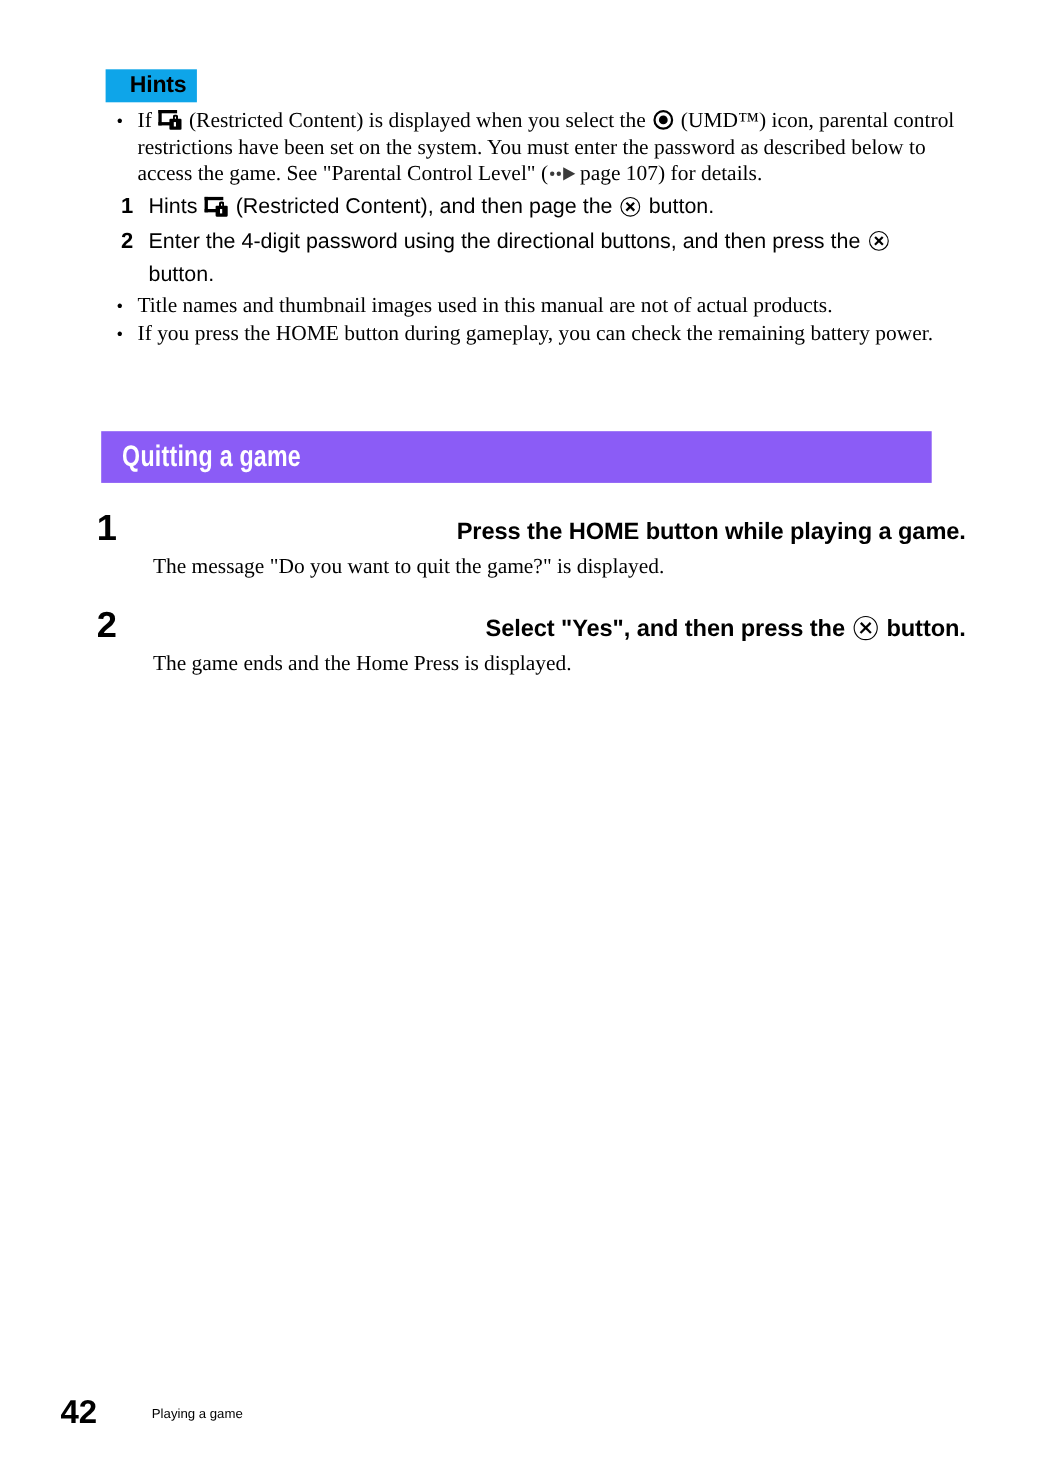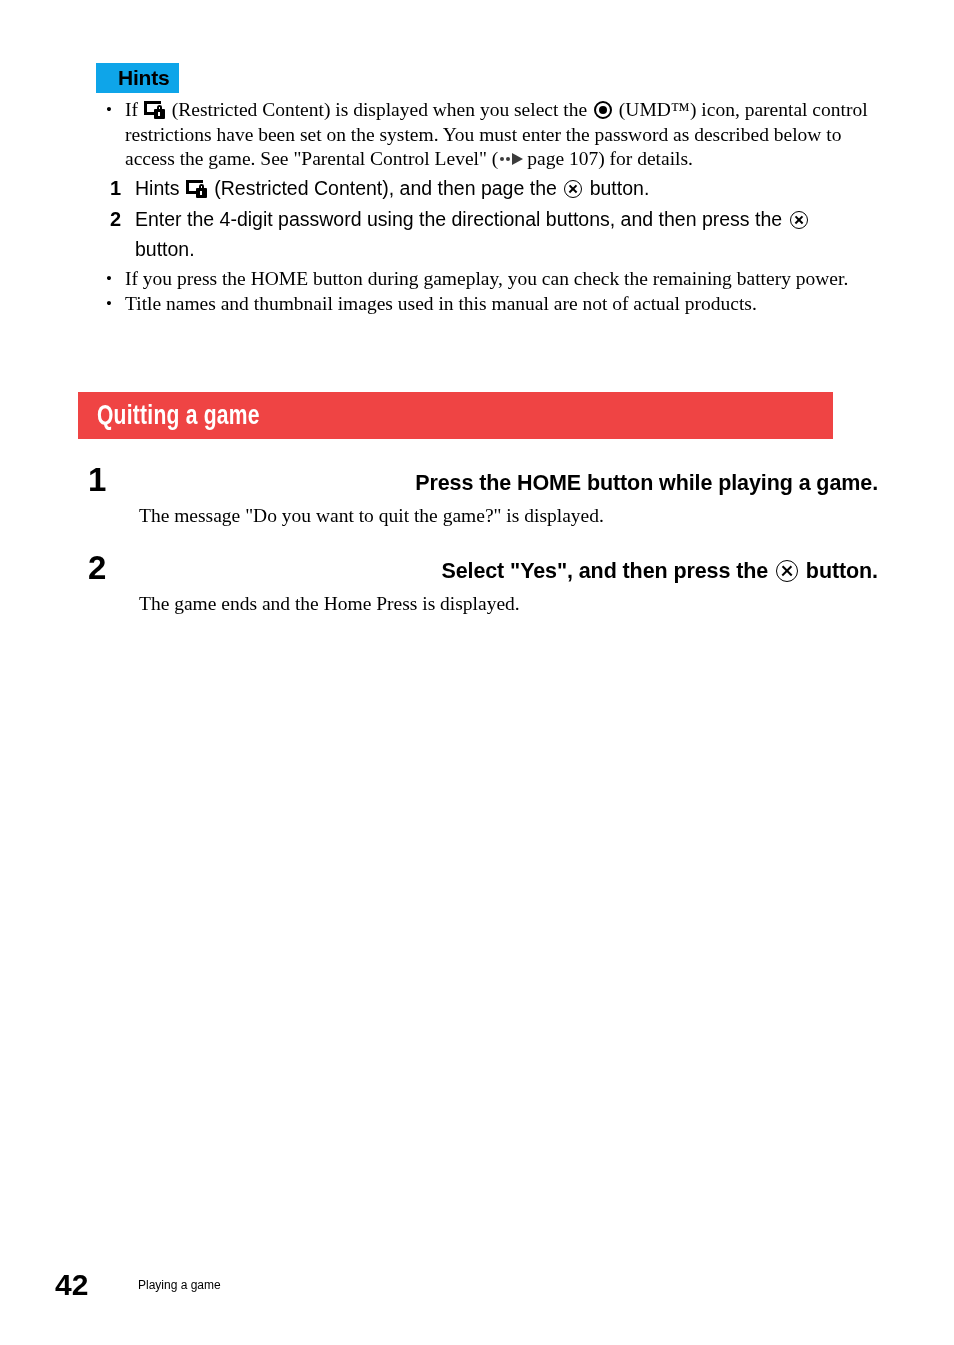--- a/index.html
+++ b/index.html
@@ -90,25 +90,25 @@
     width: 25px;
     flex: 0 0 25px;
   }
   .substep .txt {
     flex: 1 1 auto;
   }
 
   
   .section-banner {
     position: absolute;
-    left: 78px;
+    left: 92px;
     top: 392px;
     width: 755px;
     height: 47px;
-    background: #ef4444;
+    background: #8b5cf6;
   }
   .section-banner .title {
     position: absolute;
     left: 19px;
     top: 6px;
     color: #ffffff;
     font-family: "Liberation Sans", sans-serif;
     font-weight: bold;
     font-size: 27px;
     line-height: 34px;
@@ -358,22 +358,22 @@
       <div class="txt">
         <span>Enter the 4-digit password using the directional buttons, and then press the</span>
         <span class="icon icon-cross"></span>
         <span>button.</span>
       </div>
     </div>
   </div>
 
   <div class="hints-body" style="top:267px;">
     <ul class="bullets">
+      <li>Title names and thumbnail images used in this manual are not of actual products.</li>
       <li>If you press the HOME button during gameplay, you can check the remaining battery power.</li>
-      <li>Title names and thumbnail images used in this manual are not of actual products.</li>
     </ul>
   </div>
 
   <div class="section-banner">
     <div class="title">Quitting a game</div>
   </div>
 
   <div class="steps">
 
     <div class="step">

